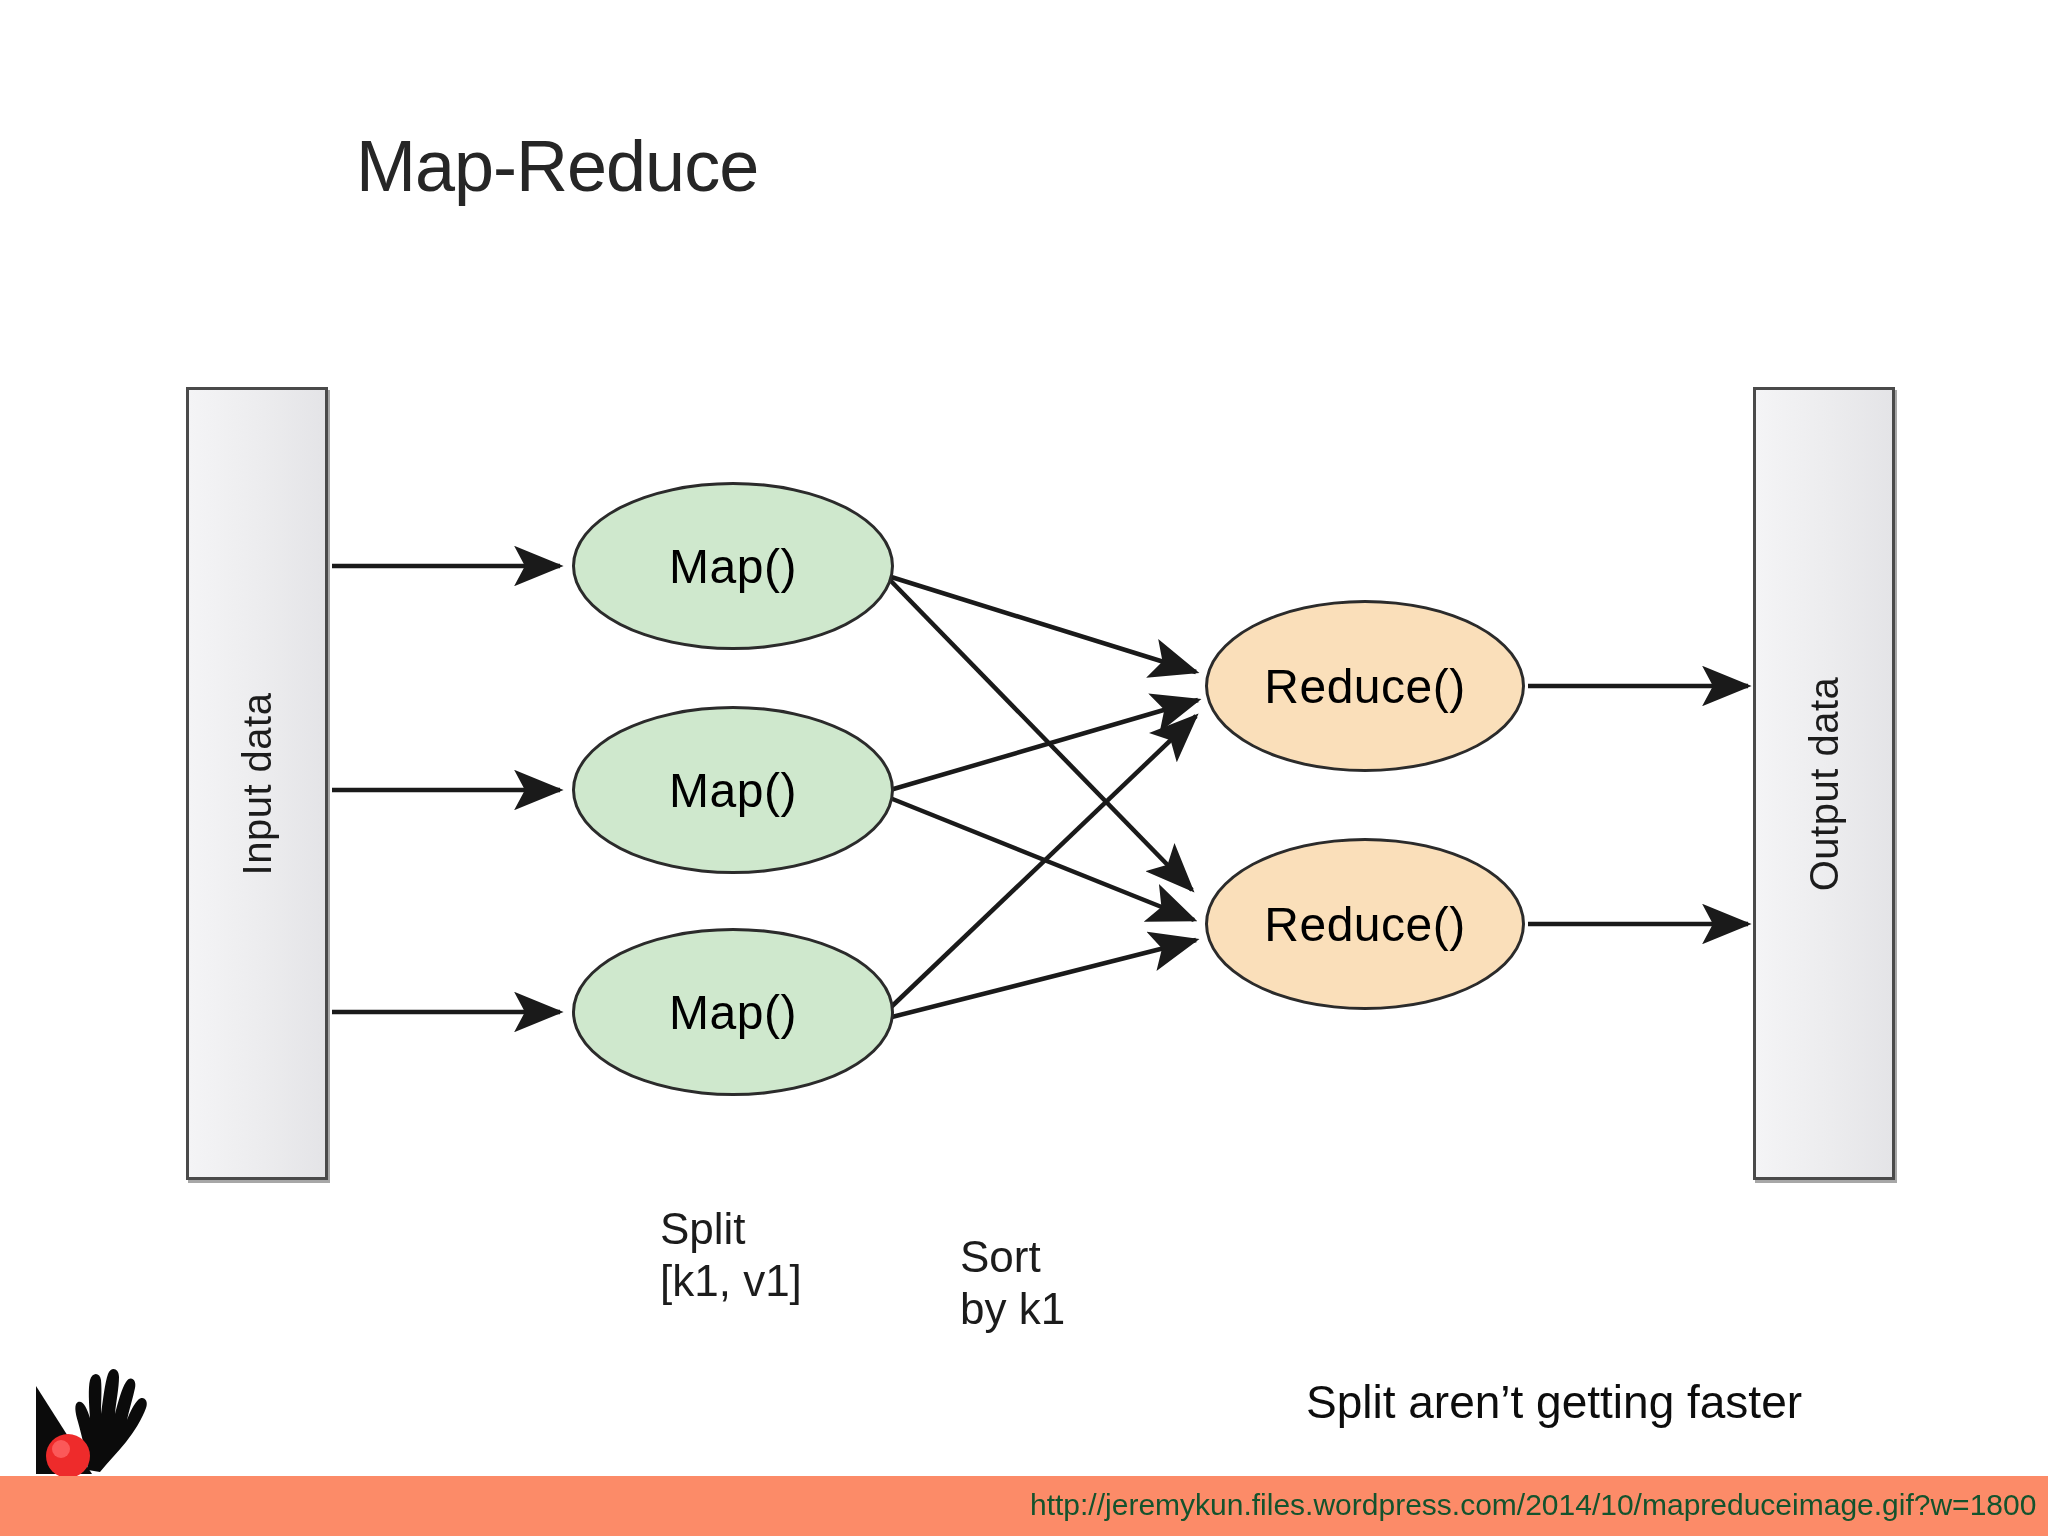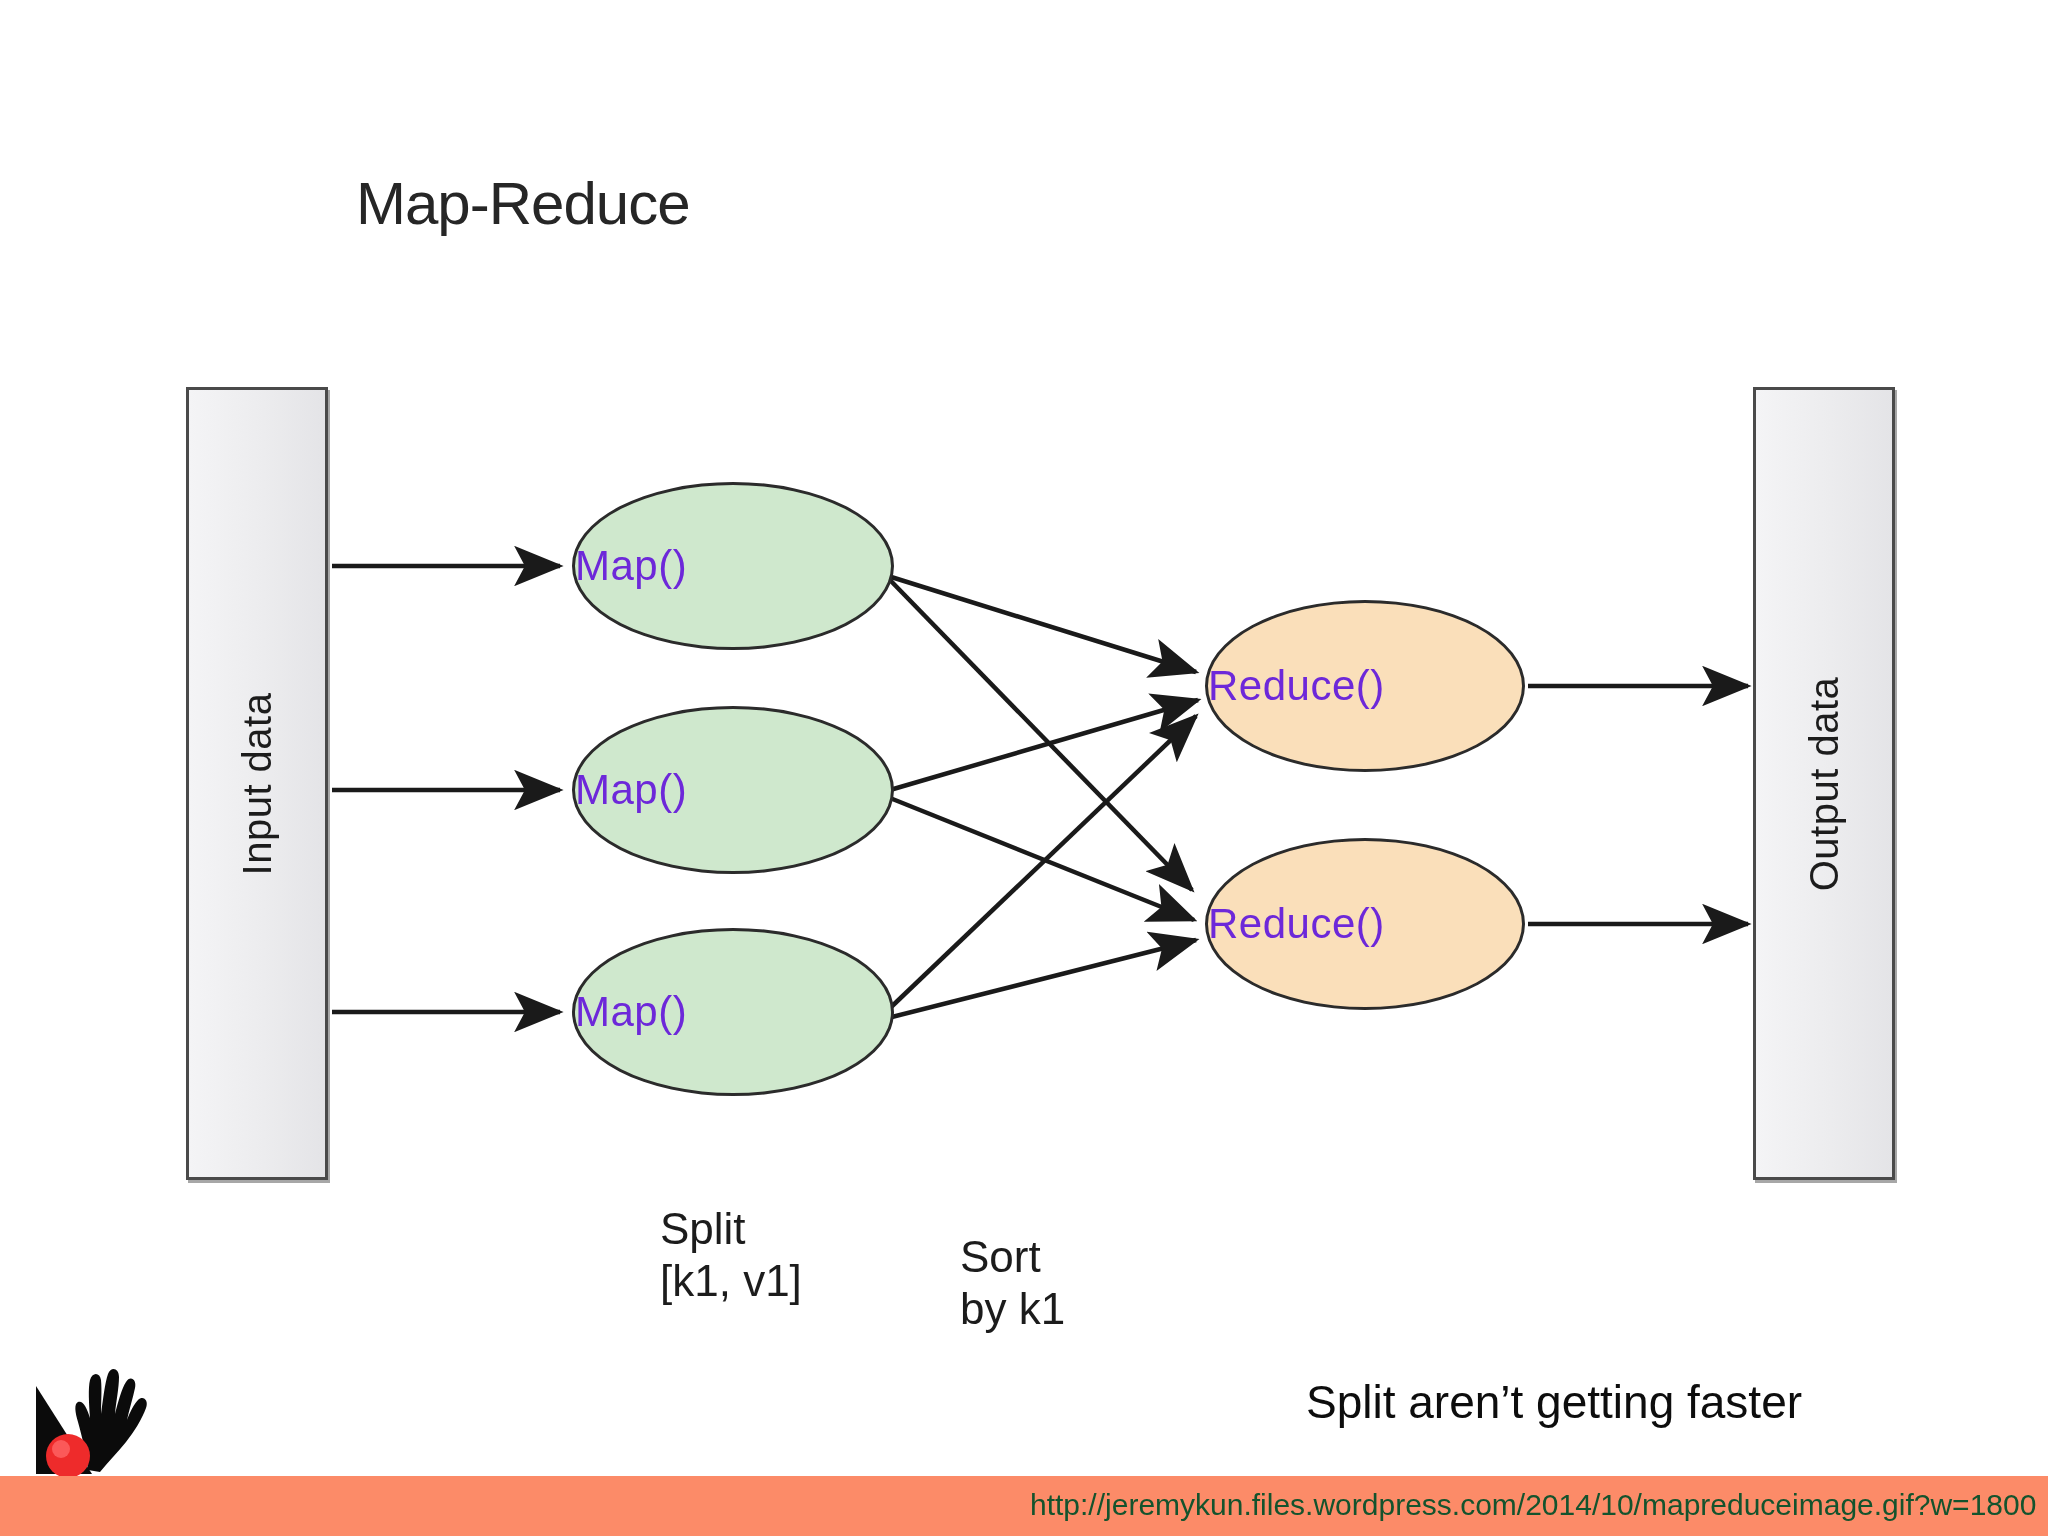--- a/index.html
+++ b/index.html
@@ -14,26 +14,25 @@
     overflow: hidden;
     font-family: "Liberation Sans", sans-serif;
     -webkit-font-smoothing: antialiased;
   }
 
   
   #slide-title {
     position: absolute;
     left: 356px;
     top: 130px;
-    font-size: 60px;
+    font-size: 72px;
     line-height: 1.0;
     color: #262626;
     letter-spacing: -1px;
     white-space: nowrap;
-    margin-top: 44px;
   }
 
   
   #diagram {
     position: absolute;
     left: 0;
     top: 0;
     width: 2048px;
     height: 1400px;
   }
@@ -67,22 +66,23 @@
   #output-bar { left: 1753px; top: 387px; width: 142px; height: 793px; }
 
   
   .node {
     position: absolute;
     border-radius: 50%;
     border: 3px solid #2b2b2b;
     box-sizing: border-box;
     display: flex;
     align-items: center;
-    font-size: 42px;
-    color: #6d28d9;
+    justify-content: center;
+    font-size: 48px;
+    color: #000000;
     letter-spacing: 0.5px;
   }
   .node.map    { background: #cfe8cd; }
   .node.reduce { background: #fadfba; }
 
   #map-node-0 { left: 572px; top: 482px;  width: 322px; height: 168px; }
   #map-node-1 { left: 572px; top: 706px;  width: 322px; height: 168px; }
   #map-node-2 { left: 572px; top: 928px;  width: 322px; height: 168px; }
 
   #reduce-node-0 { left: 1205px; top: 600px; width: 320px; height: 172px; }

